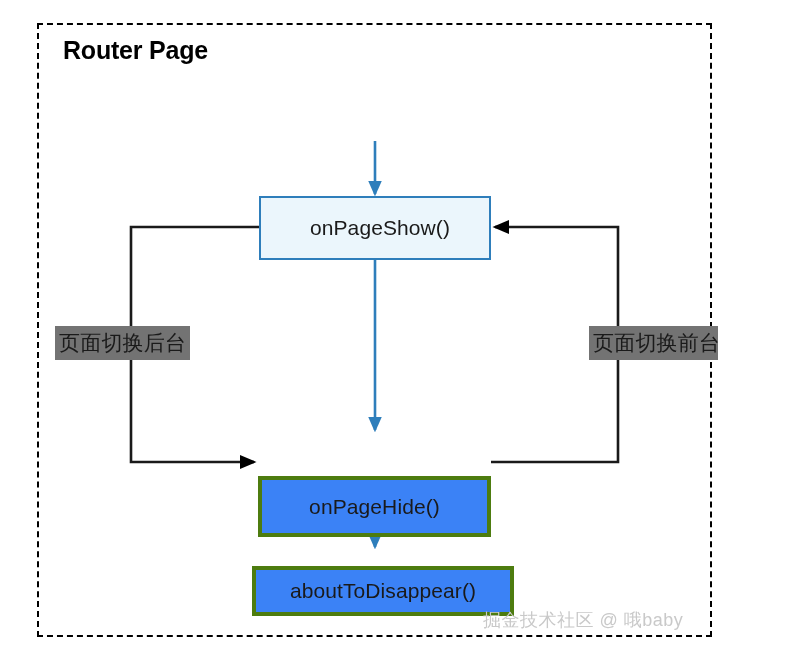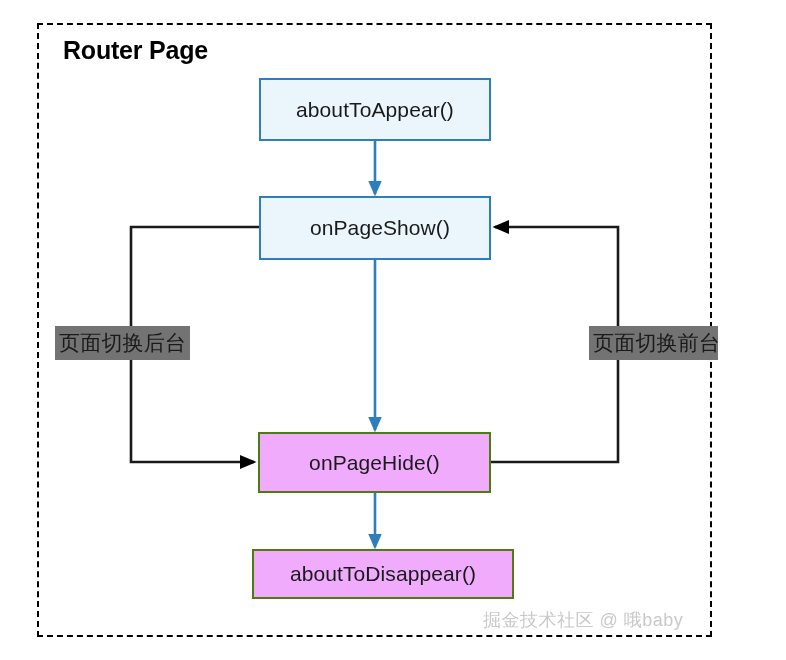--- a/index.html
+++ b/index.html
@@ -52,27 +52,28 @@
     font-size: 21px;
     color: #1a1a1a;
     white-space: nowrap;
     letter-spacing: 0.1px;
   }
   .node-blue {
     background: #ebf6fc;
     border: 2px solid #2e7ebb;
   }
   .node-yellow {
-    background: #f0abfc;
-    border: 2px solid #4d7c0f;
+    background: #3b82f6;
+    border: 4px solid #4d7c0f;
+    margin-top: 44px;
   }
   #node-aboutToAppear   { left: 259px; top: 78px;  width: 232px; height: 63px; }
   #node-onPageShow      { left: 259px; top: 196px; width: 232px; height: 64px; padding-left: 10px; }
   #node-onPageHide      { left: 258px; top: 432px; width: 233px; height: 61px; }
-  #node-aboutToDisappear{ left: 252px; top: 549px; width: 262px; height: 50px; }
+  #node-aboutToDisappear{ left: 252px; top: 522px; width: 262px; height: 50px; }
 
   .edge-label {
     position: absolute;
     font-size: 21px;
     color: #1a1a1a;
     background: #737373;
     padding: 3px 4px;
     white-space: nowrap;
     letter-spacing: 0.2px;
   }
@@ -112,21 +113,20 @@
 
     <path d="M 259 227 L 131 227 L 131 462 L 254 462" fill="none" stroke="#1a1a1a" stroke-width="2.6" marker-end="url(#arrow-black)"></path>
 
     <path d="M 491 462 L 618 462 L 618 227 L 495 227" fill="none" stroke="#1a1a1a" stroke-width="2.6" marker-end="url(#arrow-black)"></path>
   </svg>
 
   <div class="container-frame"></div>
 
   <div class="frame-title">Router Page</div>
 
-  <div class="node node-blue" id="node-aboutToAppear">aboutToAppear()</div>
 
   <div class="node node-blue" id="node-onPageShow">onPageShow()</div>
 
   <div class="node node-yellow" id="node-onPageHide">onPageHide()</div>
 
   <div class="node node-yellow" id="node-aboutToDisappear">aboutToDisappear()</div>
 
   <div class="edge-label" id="label-background">页面切换后台</div>
 
   <div class="edge-label" id="label-foreground">页面切换前台</div>

